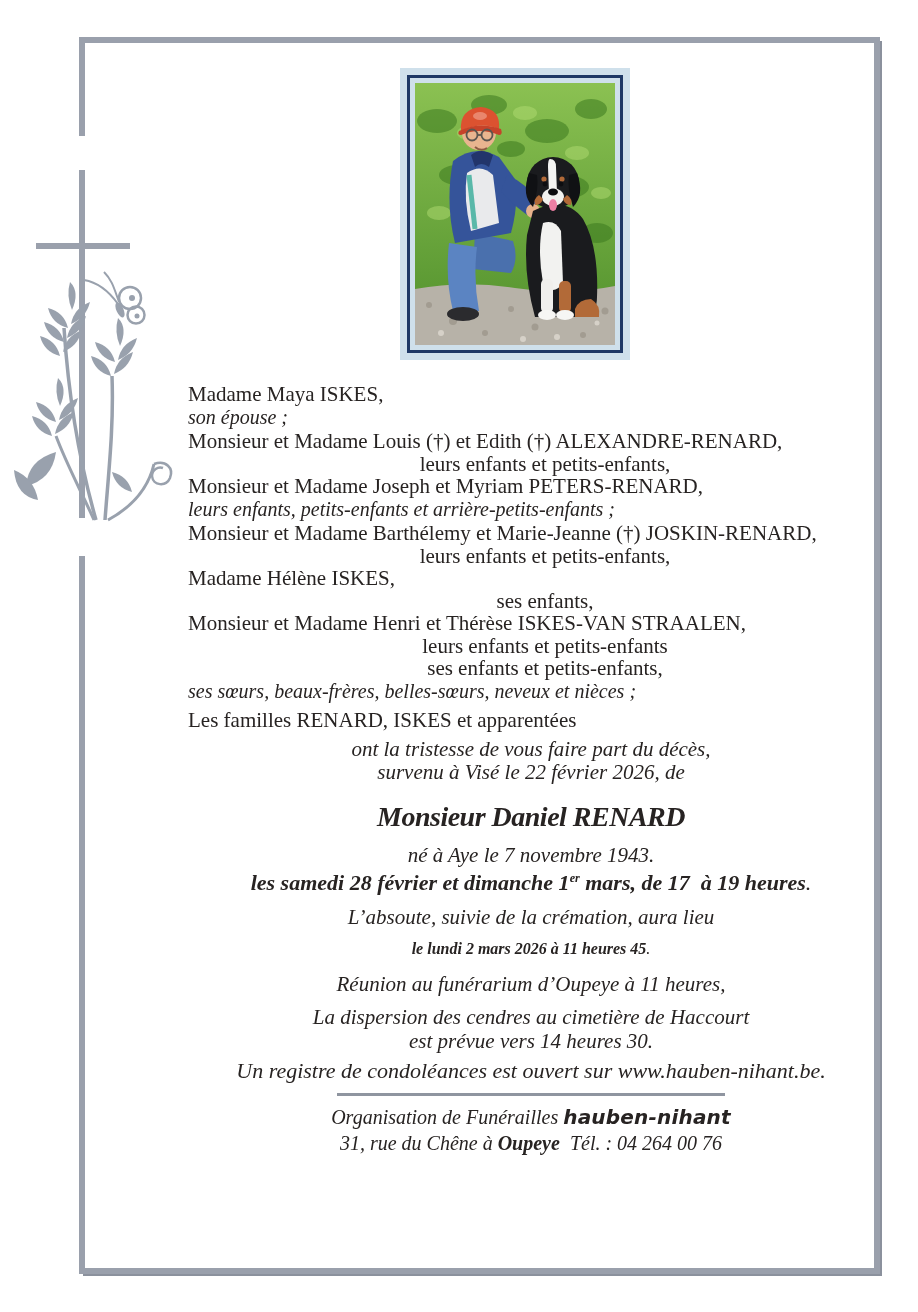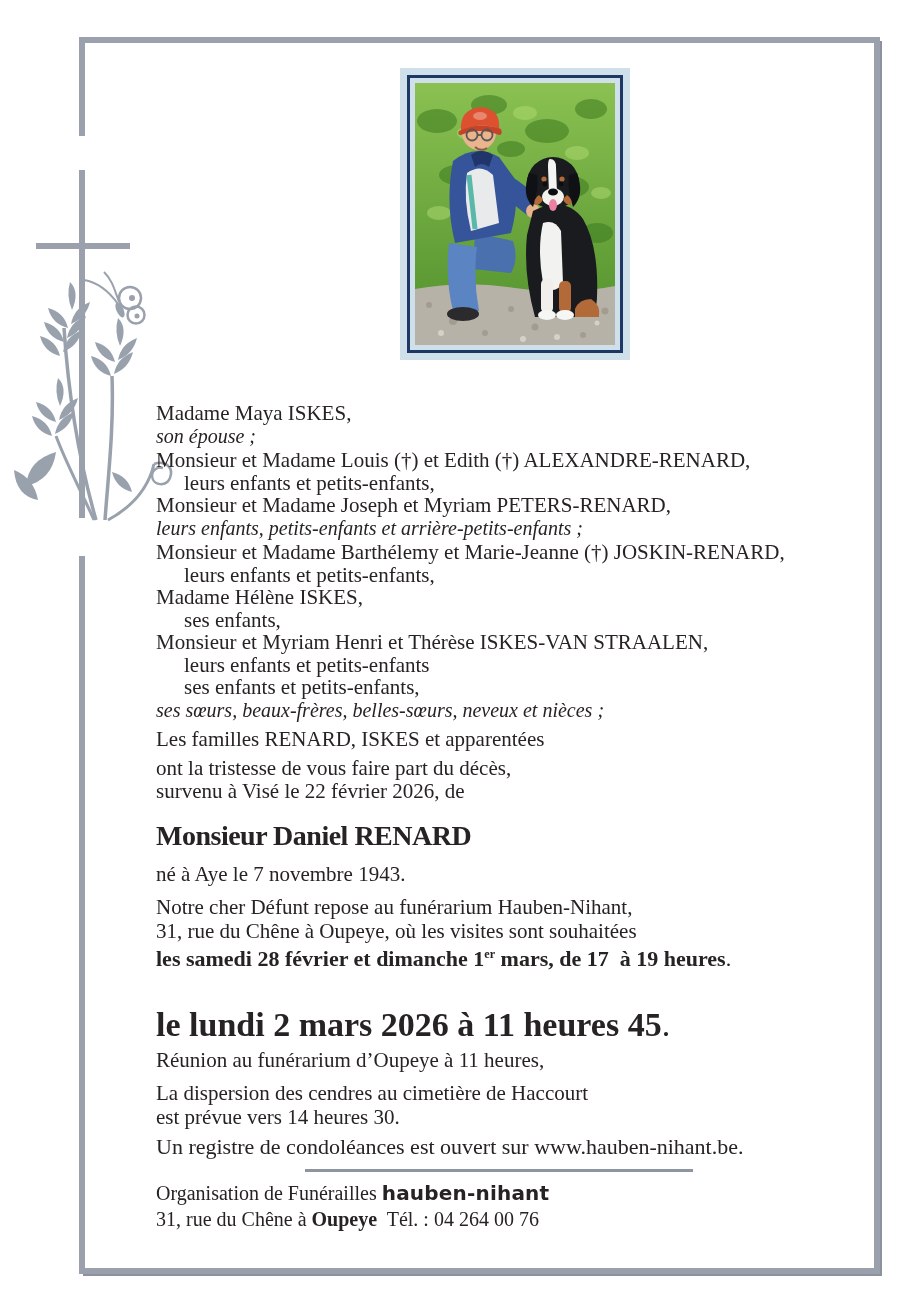--- a/index.html
+++ b/index.html
@@ -15,35 +15,35 @@
   .lseg3{top:556px;height:718px;}
   .crossbar{position:absolute;left:36px;top:243px;width:94px;height:6px;background:#9aa0ac;}
   .ornament{position:absolute;left:8px;top:268px;width:170px;height:260px;}
   
   .photo-mat{position:absolute;left:400px;top:68px;width:230px;height:292px;box-sizing:border-box;
              background:#cfe0eb;padding:7px;}
   .photo-navy{width:100%;height:100%;box-sizing:border-box;border:3px solid #1e3865;
               background:#cfe0eb;padding:5px;}
   .photo-img{width:200px;height:262px;display:block;}
   
-  .content{position:absolute;left:156px;top:383px;width:686px;font-size:21px;line-height:22.5px;margin-top:19px;}
+  .content{position:absolute;left:188px;top:383px;width:686px;font-size:21px;line-height:22.5px;}
   .fl-name{text-align:left;}
-  .fl-indent{text-align:left;padding-left:28px;}
+  .fl-indent{text-align:center;padding-left:28px;}
   .fl-relation{text-align:left;font-style:italic;font-size:20px;margin-bottom:2px;}
   .fl-families{text-align:left;margin-top:7px;}
-  .center-sec{text-align:left;}
+  .center-sec{text-align:center;font-style:italic;}
   .center-sec p{margin:0;}
   .announce{margin-top:6px !important;line-height:23px;}
   .deceased-title{margin-top:10px !important;font-size:28px;font-weight:bold;line-height:46px;letter-spacing:-0.5px;}
   .born{margin-top:3px !important;line-height:24px;}
   .para{margin-top:9px !important;line-height:24px;}
   .bold-line{margin-top:2px !important;font-weight:bold;font-size:22px;line-height:27px;white-space:pre-wrap;}
   .bold-line .norm{font-weight:normal;}
   sup.ord{font-size:0.55em;vertical-align:super;line-height:0;}
-  .lundi{margin-top:6px !important;font-weight:bold;font-size:34px;line-height:28px;}
+  .lundi{margin-top:6px !important;font-weight:bold;font-size:16px;line-height:28px;}
   .lundi .norm{font-weight:normal;}
   .register{margin-top:8px !important;font-size:22px;line-height:20px;}
   .divider{margin:12px auto 0 auto;width:388px;height:3px;background:#8f95a0;}
   .footer{margin-top:8px !important;font-size:20px;line-height:26px;}
   .logo{font-family:"DejaVu Sans","Liberation Sans",sans-serif;font-weight:bold;font-size:20px;letter-spacing:0.2px;}
   .b{font-weight:bold;}
 </style>
 </head>
 <body>
 
@@ -198,44 +198,40 @@
         <div class="fl-name">Madame Maya ISKES,</div>
         <div class="fl-relation">son épouse ;</div>
         <div class="fl-name">Monsieur et Madame Louis (†) et Edith (†) ALEXANDRE-RENARD,</div>
         <div class="fl-indent">leurs enfants et petits-enfants,</div>
         <div class="fl-name">Monsieur et Madame Joseph et Myriam PETERS-RENARD,</div>
         <div class="fl-relation">leurs enfants, petits-enfants et arrière-petits-enfants ;</div>
         <div class="fl-name">Monsieur et Madame Barthélemy et Marie-Jeanne (†) JOSKIN-RENARD,</div>
         <div class="fl-indent">leurs enfants et petits-enfants,</div>
         <div class="fl-name">Madame Hélène ISKES,</div>
         <div class="fl-indent">ses enfants,</div>
-        <div class="fl-name">Monsieur et Myriam Henri et Thérèse ISKES-VAN STRAALEN,</div>
+        <div class="fl-name">Monsieur et Madame Henri et Thérèse ISKES-VAN STRAALEN,</div>
         <div class="fl-indent">leurs enfants et petits-enfants</div>
         <div class="fl-indent">ses enfants et petits-enfants,</div>
         <div class="fl-relation">ses sœurs, beaux-frères, belles-sœurs, neveux et nièces ;</div>
         <div class="fl-families">Les familles RENARD, ISKES et apparentées</div>
       </div>
 
     <div class="center-sec">
       <p class="announce">
         <span>ont la tristesse de vous faire part du décès,</span><br>
         <span>survenu à Visé le 22 février 2026, de</span>
       </p>
 
       <p class="deceased-title">Monsieur Daniel RENARD</p>
       <p class="born">né à Aye le 7 novembre 1943.</p>
 
+      <p class="bold-line"><span>les samedi 28 février et dimanche 1</span><sup class="ord">er</sup><span> mars, de 17  à 19 heures</span><span class="norm">.</span></p>
+
       <p class="para">
-        <span>Notre cher Défunt repose au funérarium Hauben-Nihant,</span><br>
-        <span>31, rue du Chêne à Oupeye, où les visites sont souhaitées</span>
-      </p>
-      <p class="bold-line"><span>les samedi 28 février et dimanche 1</span><sup class="ord">er</sup><span> mars, de 17  à 19 heures</span><span class="norm">.</span></p>
-
-      <p class="para">
-        <br>
+        <span>L’absoute, suivie de la crémation, aura lieu</span><br>
       </p>
       <p class="lundi"><span>le lundi 2 mars 2026 à 11 heures 45</span><span class="norm">.</span></p>
 
       <p class="para">
         <span>Réunion au funérarium d’Oupeye à 11 heures,</span><br>
       </p>
 
       <p class="para">
         <span>La dispersion des cendres au cimetière de Haccourt</span><br>
         <span>est prévue vers 14 heures 30.</span>

